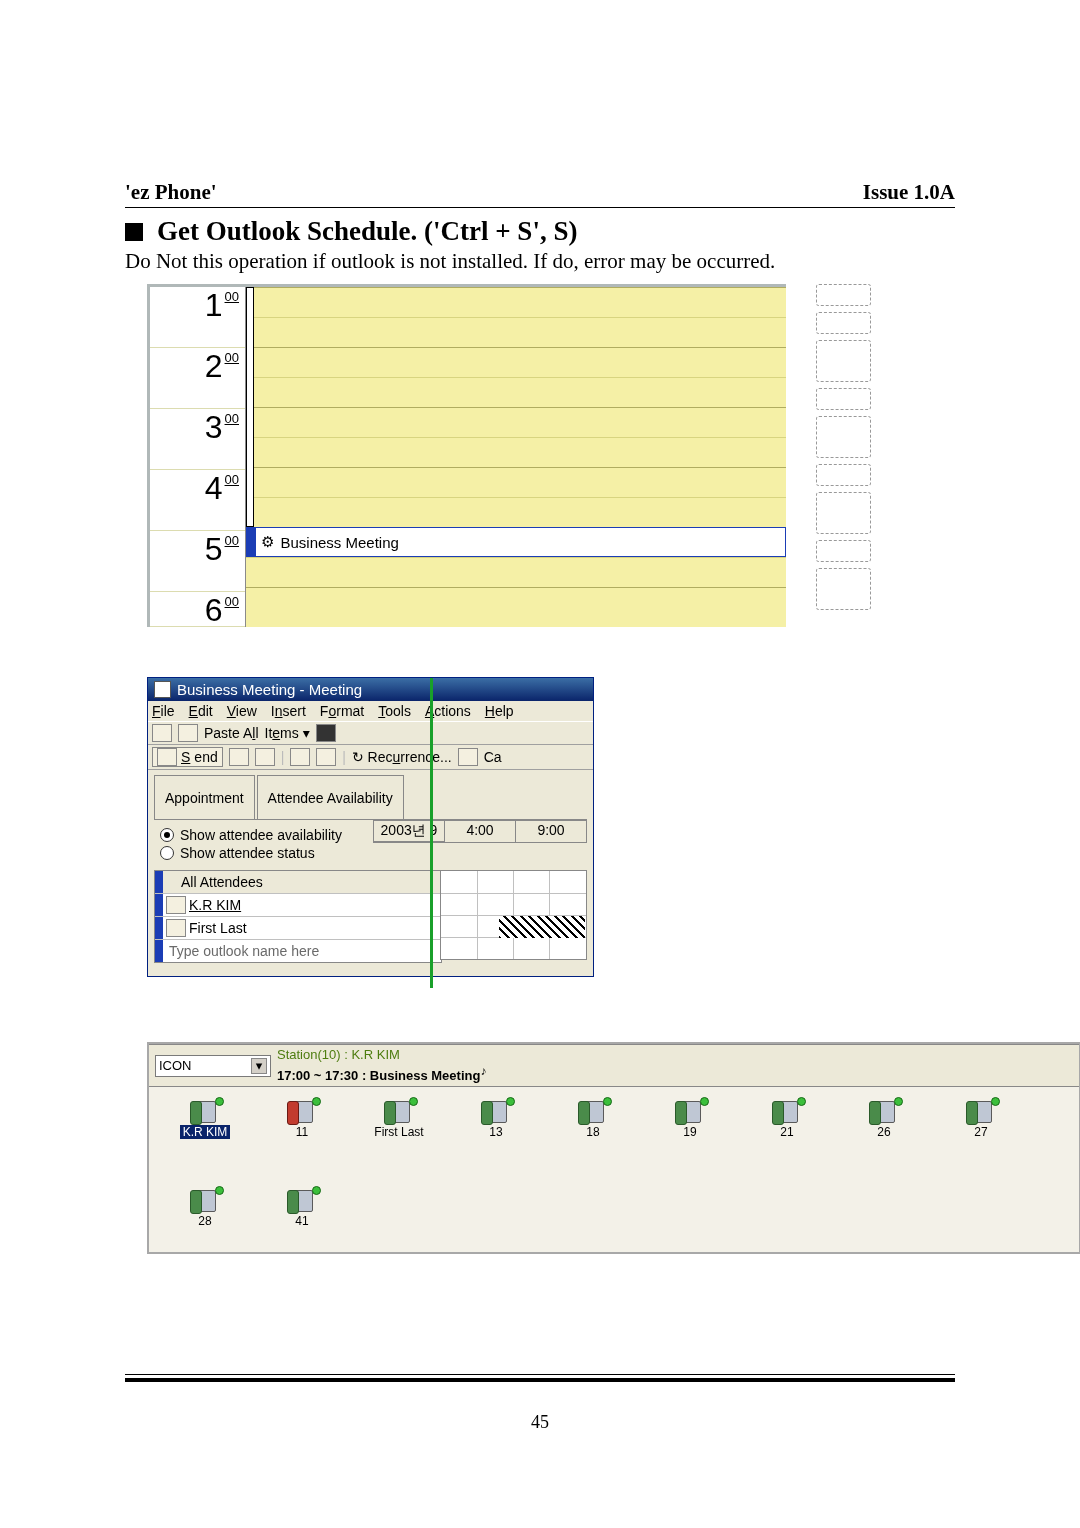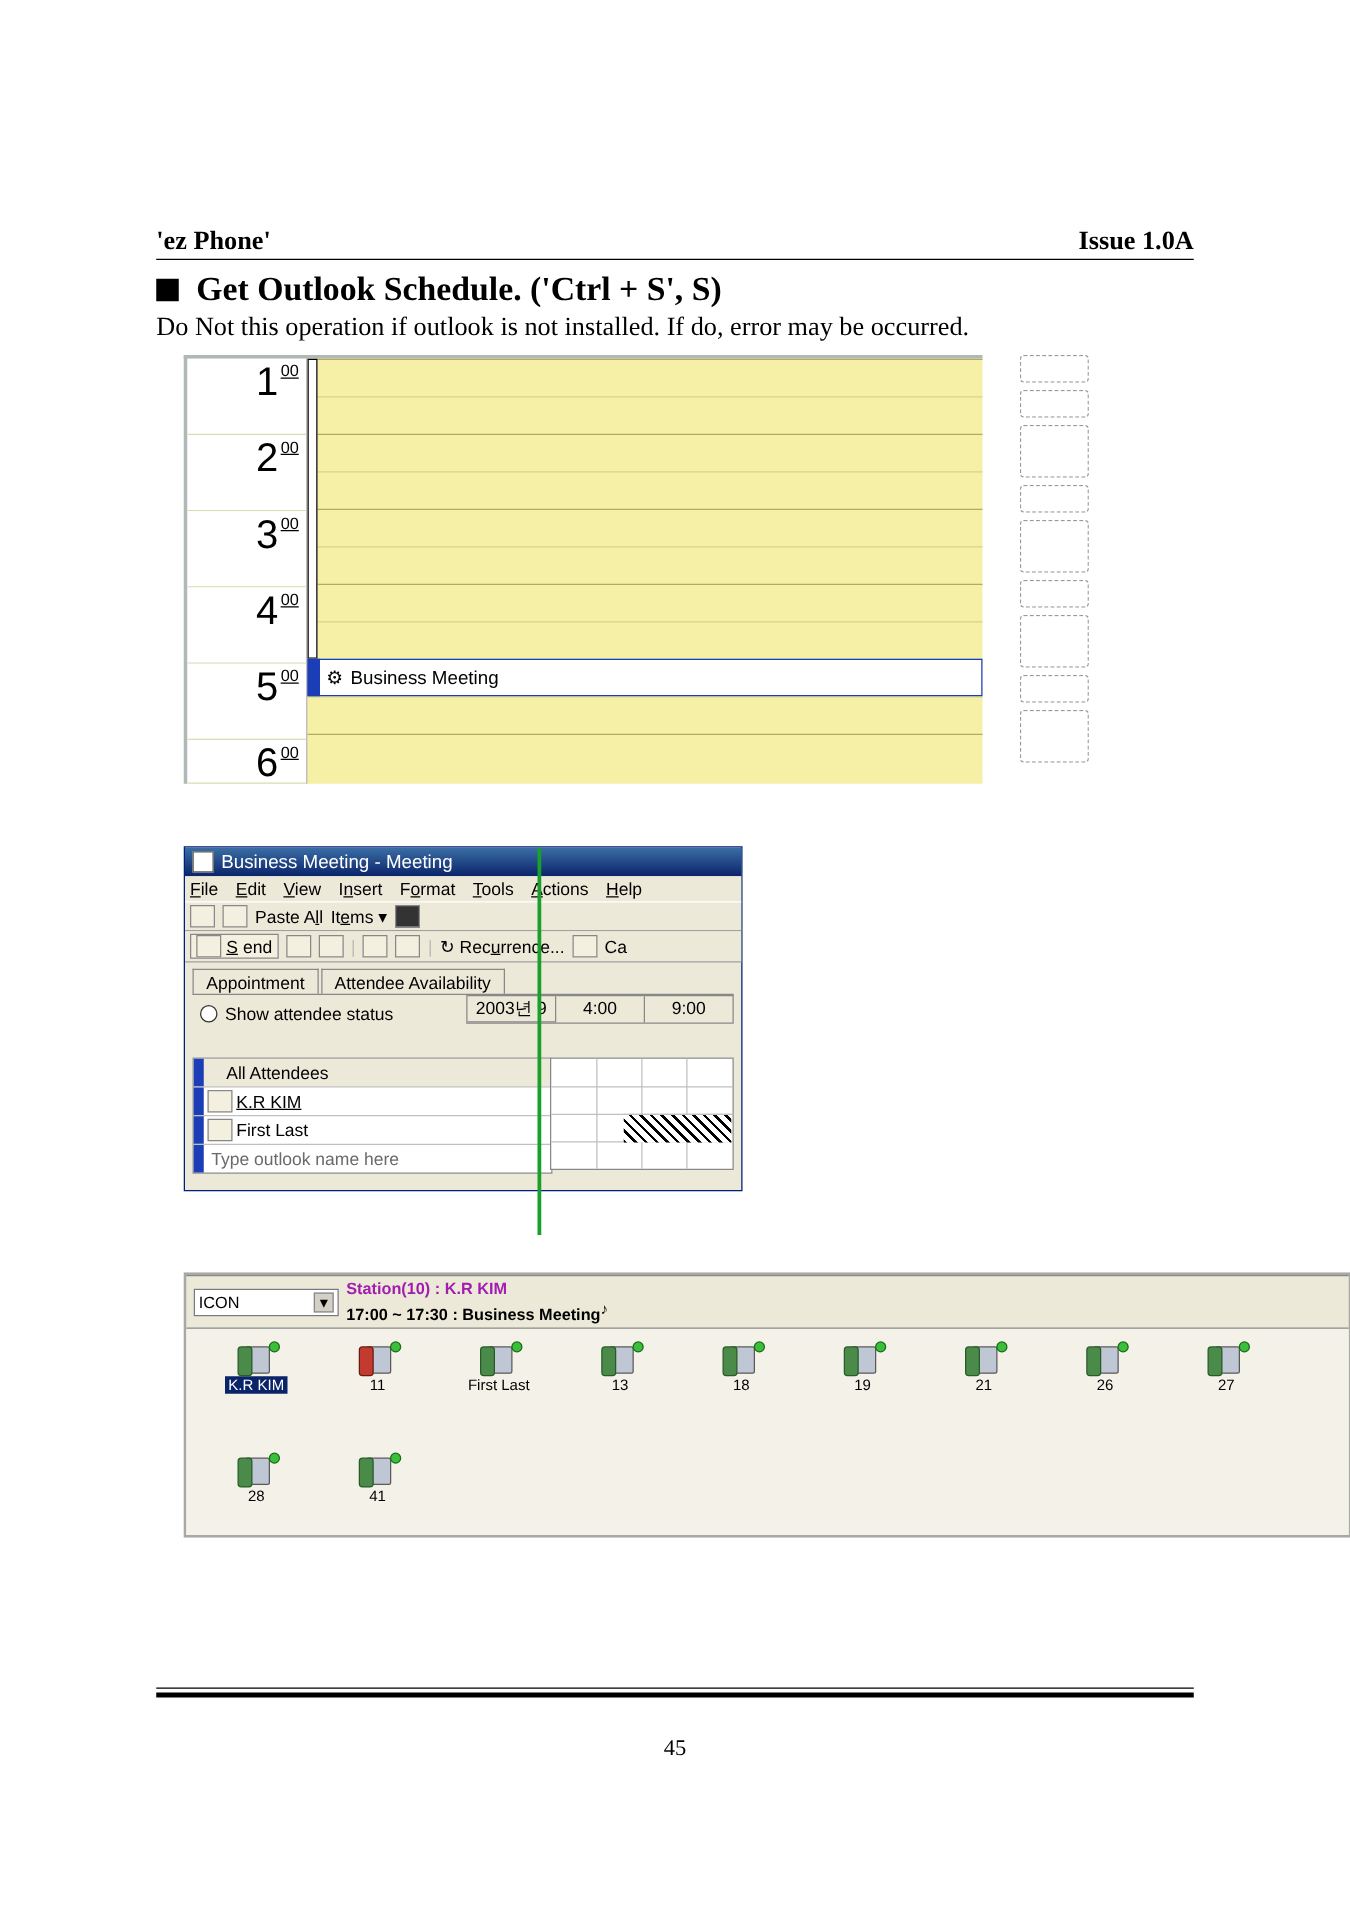--- a/index.html
+++ b/index.html
@@ -108,21 +108,21 @@
     font-size:15px;
   }
   .title-bar .ico { width:15px; height:15px; background:#fff; border:1px solid #555; display:inline-block }
   .menu-bar { background:#ece9d8; padding:2px 4px; display:flex; gap:14px; }
   .menu-bar span u { text-decoration:underline }
   .tool-bar { background:#ece9d8; padding:2px 4px; display:flex; align-items:center; gap:6px; border-top:1px solid #fff; border-bottom:1px solid #a0a0a0 }
   .tool-bar .ico, .tool-bar2 .ico { width:18px; height:16px; display:inline-block; background:#f4f0e0; border:1px solid #888; }
   .tool-bar2 { background:#ece9d8; padding:2px 4px; display:flex; align-items:center; gap:6px; border-bottom:1px solid #a0a0a0 }
   .sendbtn { display:flex; align-items:center; gap:4px; padding:0 4px; border:1px solid #888; background:#f4f0e0 }
   .tabs { display:flex; gap:2px; padding:4px 6px 0 6px }
-  .tab { padding:2px 10px; border:1px solid #888; border-bottom:none; background:#ece9d8; position:relative; top:1px }
+  .tab { padding:14px 10px; border:1px solid #888; border-bottom:none; background:#ece9d8; position:relative; top:1px }
   .tab.active { background:#ece9d8; font-weight:normal; }
   .tab.inactive { background:#ece9d8; }
   .tab-body { border-top:1px solid #888; margin:0 6px; padding:6px 4px 0 4px; background:#ece9d8; position:relative; height:150px; }
   .radio-row { display:flex; align-items:center; gap:6px; padding:1px 0 1px 2px }
   .radio { width:12px; height:12px; border-radius:50%; border:1px solid #333; display:inline-flex; align-items:center; justify-content:center; background:#fff }
   .radio.on::after { content:""; width:6px; height:6px; border-radius:50%; background:#000; display:block }
   .time-head { position:absolute; right:0; top:0; display:flex; border:1px solid #888; background:#ece9d8 }
   .time-cell { width:70px; text-align:center; border-left:1px solid #888; padding:1px 0 }
   .time-cell.top { border-left:none; border-bottom:1px solid #888; width:70px }
   .attendee-table { position:absolute; left:0; right:145px; top:50px; border:1px solid #888; background:#fff }
@@ -151,21 +151,21 @@
   .ez-tab {
     flex:1; padding:2px 8px; border-right:1px solid #888; background:#c9def0; display:flex; justify-content:space-between; align-items:center;
     color:#10357f;
   }
   .ez-tab:last-child { border-right:none }
   .ez-tab .arrow { width:0;height:0;border-top:6px solid #5a7fa0;border-right:6px solid transparent;border-left:6px solid transparent; transform:rotate(0deg) }
   .ez-tab .arrow-l { width:0;height:0;border-top:5px solid transparent;border-bottom:5px solid transparent;border-right:7px solid #5a7fa0 }
   .ez-row2 { display:flex; align-items:center; padding:2px 6px; gap:6px; border-top:1px solid #888 }
   .ez-select { width:108px; height:20px; background:#fff; border:1px solid #7a7a7a; display:flex; align-items:center; justify-content:space-between; padding:0 3px }
   .ez-select .dd { width:14px; height:14px; background:#d4d0c8; border:1px solid #888; display:flex; align-items:center; justify-content:center }
-  .ez-infoline { color:#a21caf; font-weight:bold; line-height:16px }
+  .ez-infoline { color:#4d7c0f; font-weight:normal; line-height:16px }
   .ez-infoline.blk { color:#000; font-weight:bold }
   .ez-infoline .note { color:#000; font-size:12px; font-weight:normal; vertical-align:super }
   .ez-icons { display:flex; flex-wrap:wrap; gap:45px; padding:8px 30px 24px 30px; border-top:1px solid #888; background:#f3f1e8 }
   .ez-icon { width:52px; display:flex; flex-direction:column; align-items:center; font-size:12px; }
   .ez-icon.sel .lbl { background:#0a246a; color:#fff; padding:0 3px }
   .phone {
     width:30px; height:30px; position:relative;
   }
   .phone::before {
     content:""; position:absolute; left:6px; top:6px; width:18px; height:20px; background:#bfc7d4; border:1px solid #5a5a5a; border-radius:2px;
@@ -293,20 +293,24 @@
       <span>↻ Rec<u>u</u>rrence...</span>
       <span class="ico"></span>
       <span>Ca</span>
     </div>
     <div class="tabs">
       <div class="tab inactive">Appointment</div>
       <div class="tab active">Attendee Availability</div>
     </div>
     <div class="tab-body">
       <div class="radio-row">
+        <span class="radio on"></span>
+        <span>Show attendee availability</span>
+      </div>
+      <div class="radio-row">
         <span class="radio"></span>
         <span>Show attendee status</span>
       </div>
       <div class="time-head">
         <div style="display:flex;flex-direction:row">
           <div class="time-cell top">2003년 9</div>
           <div style="display:flex">
             <div class="time-cell">4:00</div>
             <div class="time-cell">9:00</div>
           </div>

